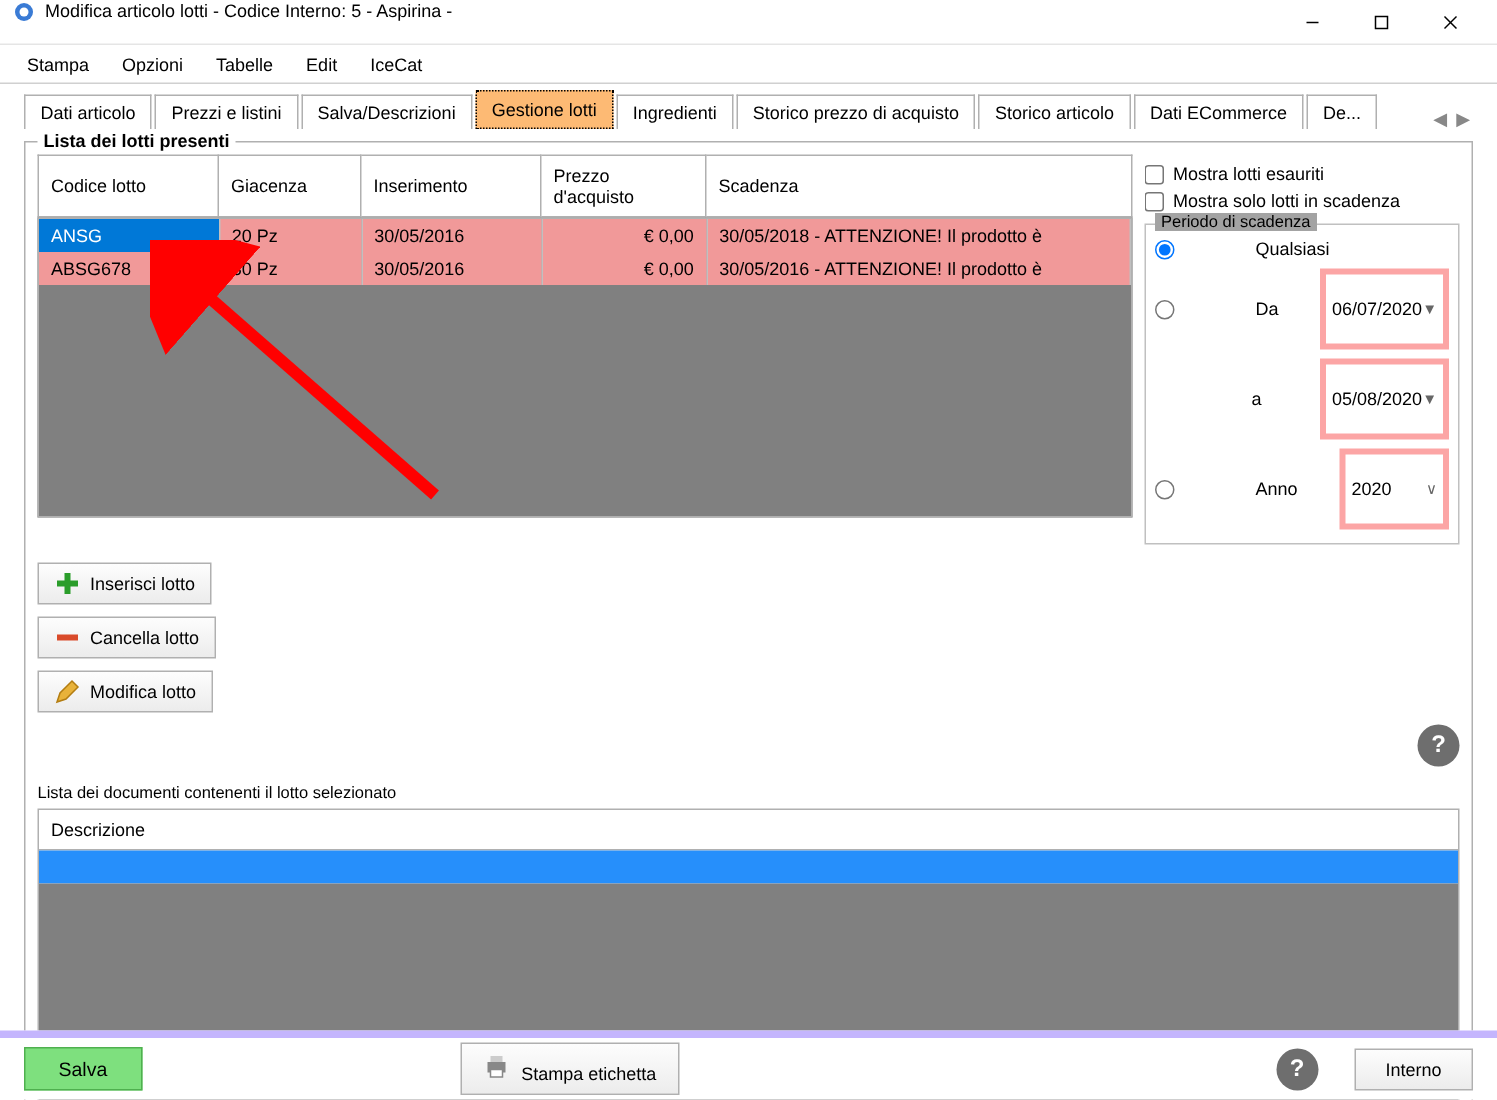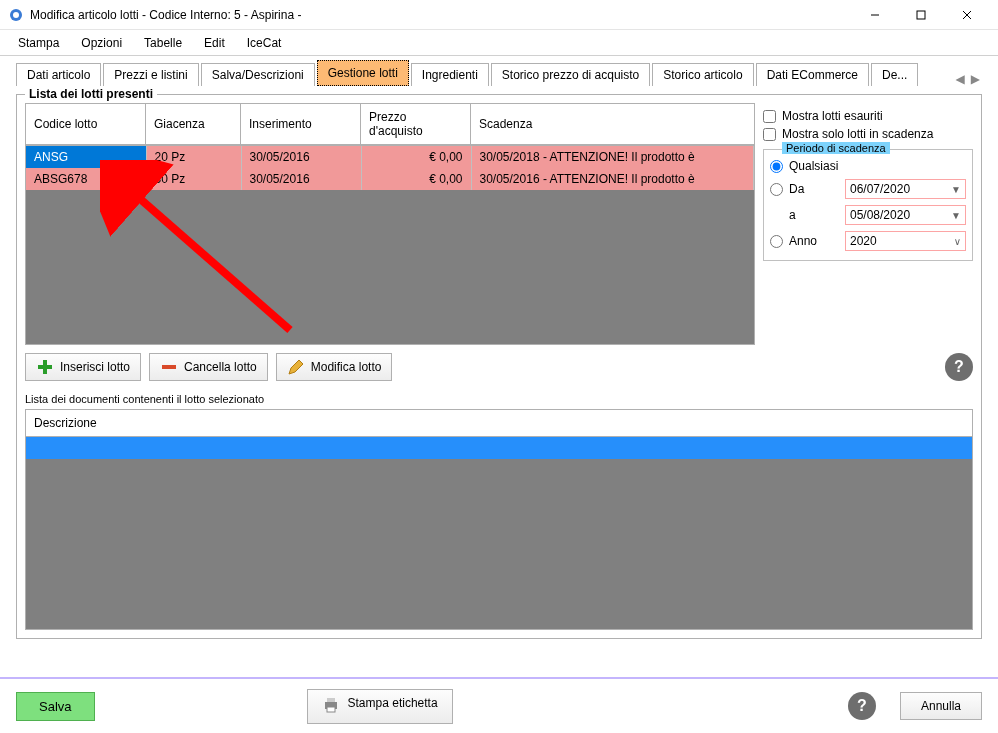--- a/index.html
+++ b/index.html
@@ -1,19 +1,19 @@
 <!DOCTYPE html>
 <html><head>
 <meta charset="utf-8">
 <style>
 * { box-sizing: border-box; margin: 0; padding: 0; font-family: "Segoe UI", Tahoma, sans-serif; font-size: 12px; }
 body { background: #fff; width: 998px; height: 733px; overflow: hidden; position: relative; }
 
 
-.titlebar { height: 30px; display: flex; align-items: center; padding: 0 8px; border-bottom: 1px solid #e5e5e5; }
+.titlebar { height: 30px; display: flex; padding: 0 8px; border-bottom: 1px solid #e5e5e5; }
 .titlebar .icon { width: 16px; height: 16px; margin-right: 6px; }
 .titlebar .title { flex: 1; color: #000; font-size: 12px; }
 .titlebar .winbtns { display: flex; }
 .titlebar .winbtn { width: 46px; height: 30px; display: flex; align-items: center; justify-content: center; font-family: "Segoe MDL2 Assets", sans-serif; font-size: 10px; cursor: default; }
 .titlebar .winbtn svg { width: 10px; height: 10px; }
 
 
 .menubar { height: 26px; display: flex; align-items: center; padding: 0 8px; gap: 2px; border-bottom: 1px solid #d0d0d0; }
 .menubar .menuitem { padding: 4px 10px; cursor: default; }
 
@@ -39,43 +39,43 @@
 .table td { border-right: 1px solid #c0c0c0; padding: 4px 8px; }
 .row-selected-code { background: #0078d7; color: #ffffff; }
 .row-warn { background: #f19999; }
 .tbody-area { height: 200px; background: #808080; border: 1px solid #b0b0b0; overflow: hidden; }
 
 
 .filter-panel { width: 210px; padding: 4px 0; }
 .chk-row { display: flex; align-items: center; gap: 6px; padding: 2px 0; }
 .chk-row input[type=checkbox] { width: 13px; height: 13px; }
 .period-group { border: 1px solid #c0c0c0; padding: 6px; margin-top: 6px; position: relative; }
-.period-legend { position: absolute; top: -8px; left: 18px; background: #7dd3fc; padding: 0 4px; font-size: 11px; }
+.period-legend { position: absolute; top: -8px; left: 6px; background: #a3a3a3; padding: 0 4px; font-size: 11px; }
 .radio-row { display: flex; align-items: center; gap: 6px; padding: 3px 0; }
-.radio-row label { width: 50px; }
-.datefield { flex: 1; border: 1px solid #fca5a5; padding: 2px 4px; display: flex; justify-content: space-between; align-items: center; background: #fff; }
+.radio-row label { width: 50px; margin-left: 48px; }
+.datefield { flex: 1; border: 4px solid #fca5a5; padding: 16px 4px; display: flex; justify-content: space-between; align-items: center; background: #fff; }
 .datefield .caret { color: #666; font-size: 10px; }
 
 
-.action-row { display: flex; align-items: flex-start; gap: 8px; padding: 8px 0; }
+.action-row { display: flex; align-items: flex-start; gap: 8px; padding: 8px 0; flex-direction: column; }
 .btn { border: 1px solid #b0b0b0; background: linear-gradient(#fdfdfd,#ececec); padding: 4px 10px; display: flex; align-items: center; gap: 6px; cursor: default; }
 .btn .icon { width: 18px; height: 18px; display: inline-flex; align-items: center; justify-content: center; }
 .help-btn { margin-left: auto; width: 28px; height: 28px; border-radius: 50%; background: #6e6e6e; color: #fff; display: flex; align-items: center; justify-content: center; font-weight: bold; font-size: 16px; }
 
 
 .docs-label { padding: 4px 0; font-size: 11px; }
 .docs-table { border: 1px solid #b0b0b0; }
 .docs-header { background: #fff; border-bottom: 1px solid #b0b0b0; padding: 6px 8px; }
 .docs-sel { height: 22px; background: #268ffb; }
 .docs-body { height: 170px; background: #808080; }
 
 
-.bottombar { position: absolute; bottom: 0; left: 0; right: 0; height: 56px; border-top: 2px solid #c4b5fd; display: flex; align-items: center; padding: 0 16px; gap: 12px; background: #fff; }
+.bottombar { position: absolute; bottom: 0; left: 0; right: 0; height: 46px; border-top: 5px solid #c4b5fd; display: flex; align-items: center; padding: 0 16px; gap: 12px; background: #fff; }
 .btn-save { background: #7ee07e; border: 1px solid #4fb04f; padding: 6px 22px; font-size: 13px; }
-.btn-print { background: linear-gradient(#fdfdfd,#ececec); border: 1px solid #b0b0b0; padding: 6px 14px; display: flex; align-items: flex-start; gap: 8px; margin-left: 200px; }
+.btn-print { background: linear-gradient(#fdfdfd,#ececec); border: 1px solid #b0b0b0; padding: 6px 14px; display: flex; align-items: flex-end; gap: 8px; margin-left: 200px; }
 .btn-cancel { background: linear-gradient(#fdfdfd,#ececec); border: 1px solid #b0b0b0; padding: 6px 20px; margin-left: auto; }
 .bottom-help { width: 28px; height: 28px; border-radius: 50%; background: #6e6e6e; color: #fff; display: flex; align-items: center; justify-content: center; font-weight: bold; font-size: 16px; margin-left: auto; }
 
 
 .arrow-annot { position: absolute; top: 160px; left: 100px; pointer-events: none; }
 
 .price-right { text-align: right; margin-top: 12px; }
 </style>
 </head>
 <body>
@@ -256,21 +256,21 @@
   <button class="btn-save">Salva</button>
   <button class="btn-print">
     <span><svg width="18" height="18" viewBox="0 0 18 18">
           <rect x="3" y="6" width="12" height="7" fill="#888"></rect>
           <rect x="5" y="2" width="8" height="4" fill="#ccc"></rect>
           <rect x="5" y="11" width="8" height="5" fill="#fff" stroke="#888"></rect>
         </svg></span>
     <span>Stampa etichetta</span>
   </button>
   <div class="bottom-help">?</div>
-  <button class="btn-cancel" style="margin-left:12px">Annulla</button>
+  <button class="btn-cancel" style="margin-left:12px">Interno</button>
 </div>
 
 <svg class="arrow-annot" width="220" height="190">
   <defs>
       <marker id="ah" markerWidth="12" markerHeight="12" refX="2" refY="6" orient="auto">
         <polygon points="0,0 12,6 0,12" fill="#ff0000"></polygon>
       </marker>
     </defs>
   <line x1="190" y1="170" x2="30" y2="30" stroke="#ff0000" stroke-width="8" marker-end="url(#ah)"></line>
 </svg>

